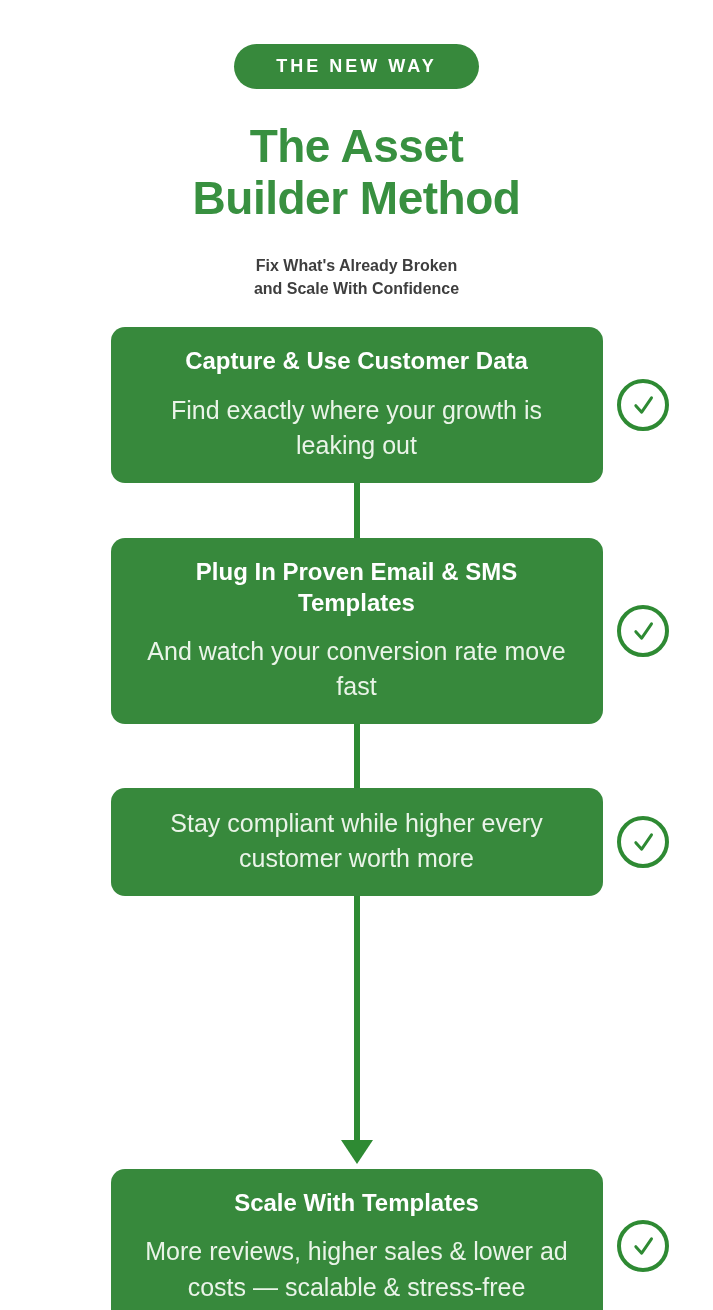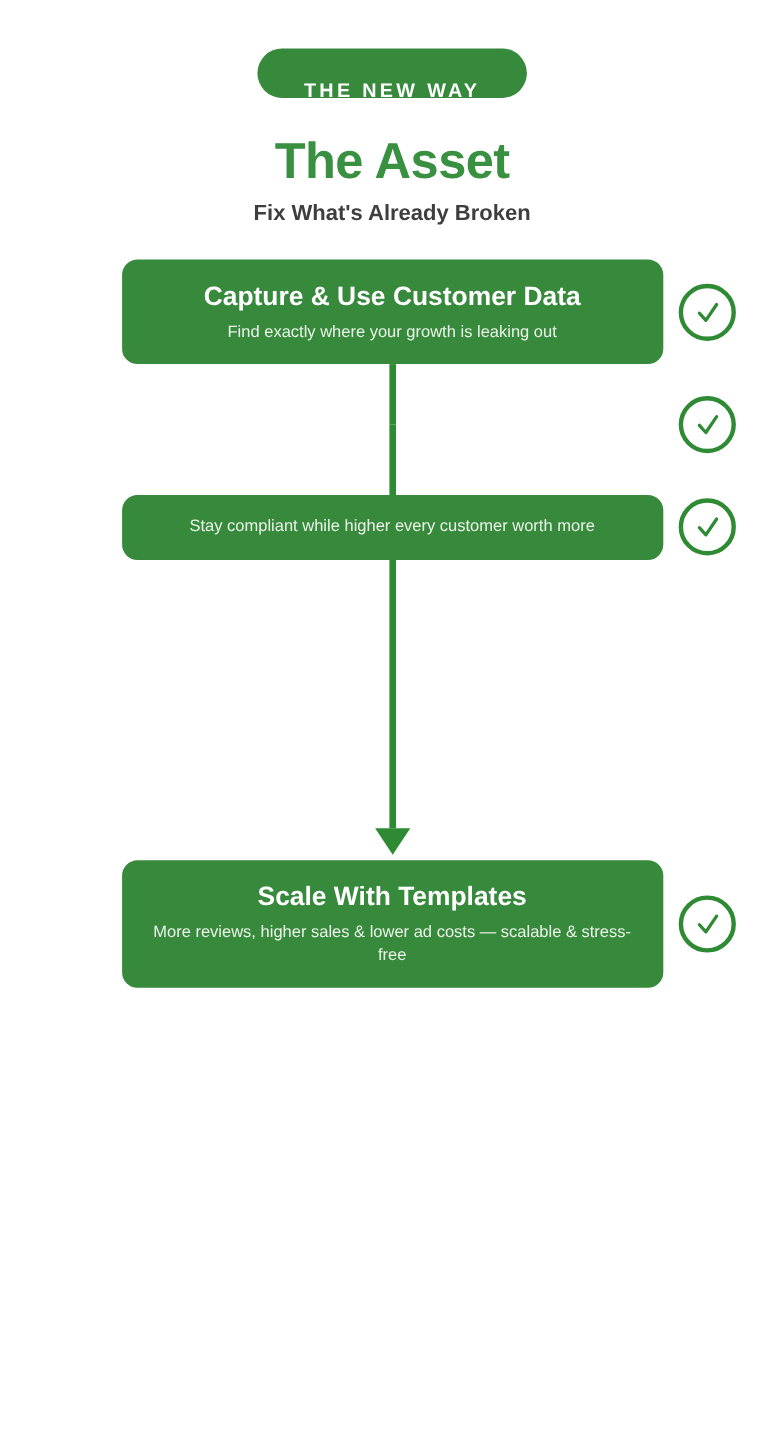--- a/index.html
+++ b/index.html
@@ -30,40 +30,40 @@
   }
   
   .badge {
     background: var(--box-green);
     color: #fff;
     font-weight: bold;
     font-size: 18px;
     letter-spacing: 3px;
     line-height: 45px;
     height: 45px;
-    padding: 16px 42px;
+    padding: 0 42px;
     border-radius: 23px;
     white-space: nowrap;
   }
   
   .title {
     margin-top: 31px;
     text-align: center;
     color: var(--heading-green);
     font-size: 46px;
     font-weight: 800;
     line-height: 1.14;
     letter-spacing: -0.5px;
   }
   
   .subtitle {
-    margin-top: 8px;
+    margin-top: 30px;
     text-align: center;
     color: var(--subtitle-gray);
-    font-size: 20px;
+    font-size: 16px;
     font-weight: 600;
     line-height: 1.42;
   }
   
   .flow {
     margin-top: 27px;
     width: 100%;
     display: flex;
     flex-direction: column;
     align-items: center;
@@ -76,32 +76,32 @@
   }
   .step-card {
     width: 492px;
     background: var(--box-green);
     border-radius: 14px;
     padding: 18px 26px 19px 26px;
     text-align: center;
     display: flex;
     flex-direction: column;
     align-items: center;
-    gap: 6px;
+    gap: 16px;
   }
   .step-title {
     color: #ffffff;
     font-size: 24px;
     font-weight: bold;
     line-height: 1.3;
     max-width: 445px;
   }
   .step-desc {
     color: var(--desc-white);
-    font-size: 15px;
+    font-size: 25px;
     font-weight: 400;
     line-height: 1.42;
     max-width: 450px;
   }
   
   .check-circle {
     position: absolute;
     left: 617px;
     top: 50%;
     transform: translateY(-50%);
@@ -144,43 +144,49 @@
 </head>
 <body>
 
 <div class="canvas">
   <div class="inner">
 
     <div class="badge">THE NEW WAY</div>
 
     <h1 class="title">
       <span>The Asset</span><br>
+      <span>Builder Method</span>
     </h1>
 
     <div class="subtitle">
       <span>Fix What's Already Broken</span><br>
+      <span>and Scale With Confidence</span>
     </div>
 
     <div class="flow">
 
       <div class="step-row">
         <div class="step-card">
           <div class="step-title">Capture &amp; Use Customer Data</div>
           <div class="step-desc">Find exactly where your growth is leaking out</div>
         </div>
         <div class="check-circle">
           <svg viewBox="0 0 52 52" aria-hidden="true">
               <path d="M15 27 l9 10 l15 -22" stroke="currentColor" stroke-width="4.5" fill="none" stroke-linecap="round" stroke-linejoin="round"></path>
             </svg>
         </div>
       </div>
 
       <div class="connector c1"></div>
 
       <div class="step-row">
+        <div class="step-card">
+          <div class="step-title">Plug In Proven Email &amp; SMS Templates</div>
+          <div class="step-desc">And watch your conversion rate move fast</div>
+        </div>
         <div class="check-circle">
           <svg viewBox="0 0 52 52" aria-hidden="true">
               <path d="M15 27 l9 10 l15 -22" stroke="currentColor" stroke-width="4.5" fill="none" stroke-linecap="round" stroke-linejoin="round"></path>
             </svg>
         </div>
       </div>
 
       <div class="connector c2"></div>
 
       <div class="step-row">

